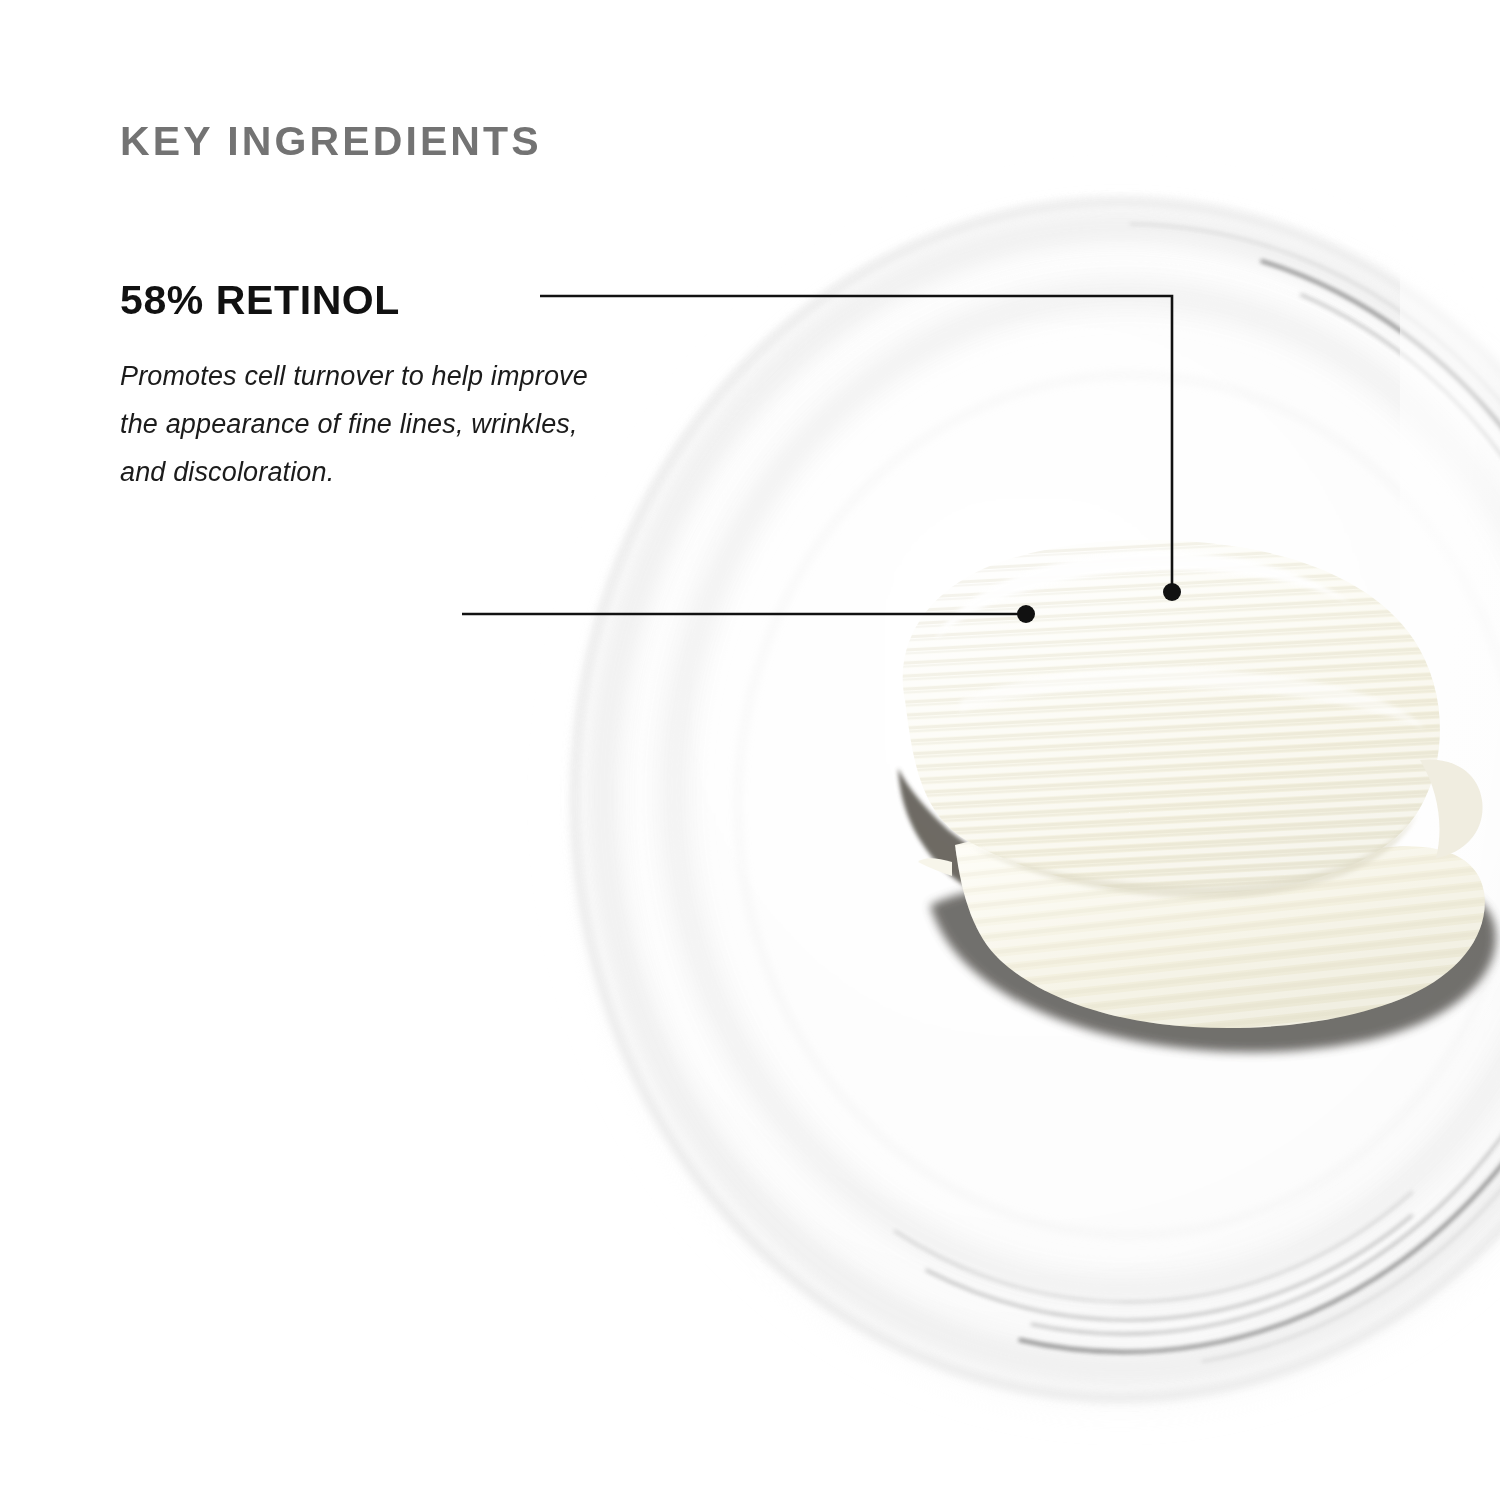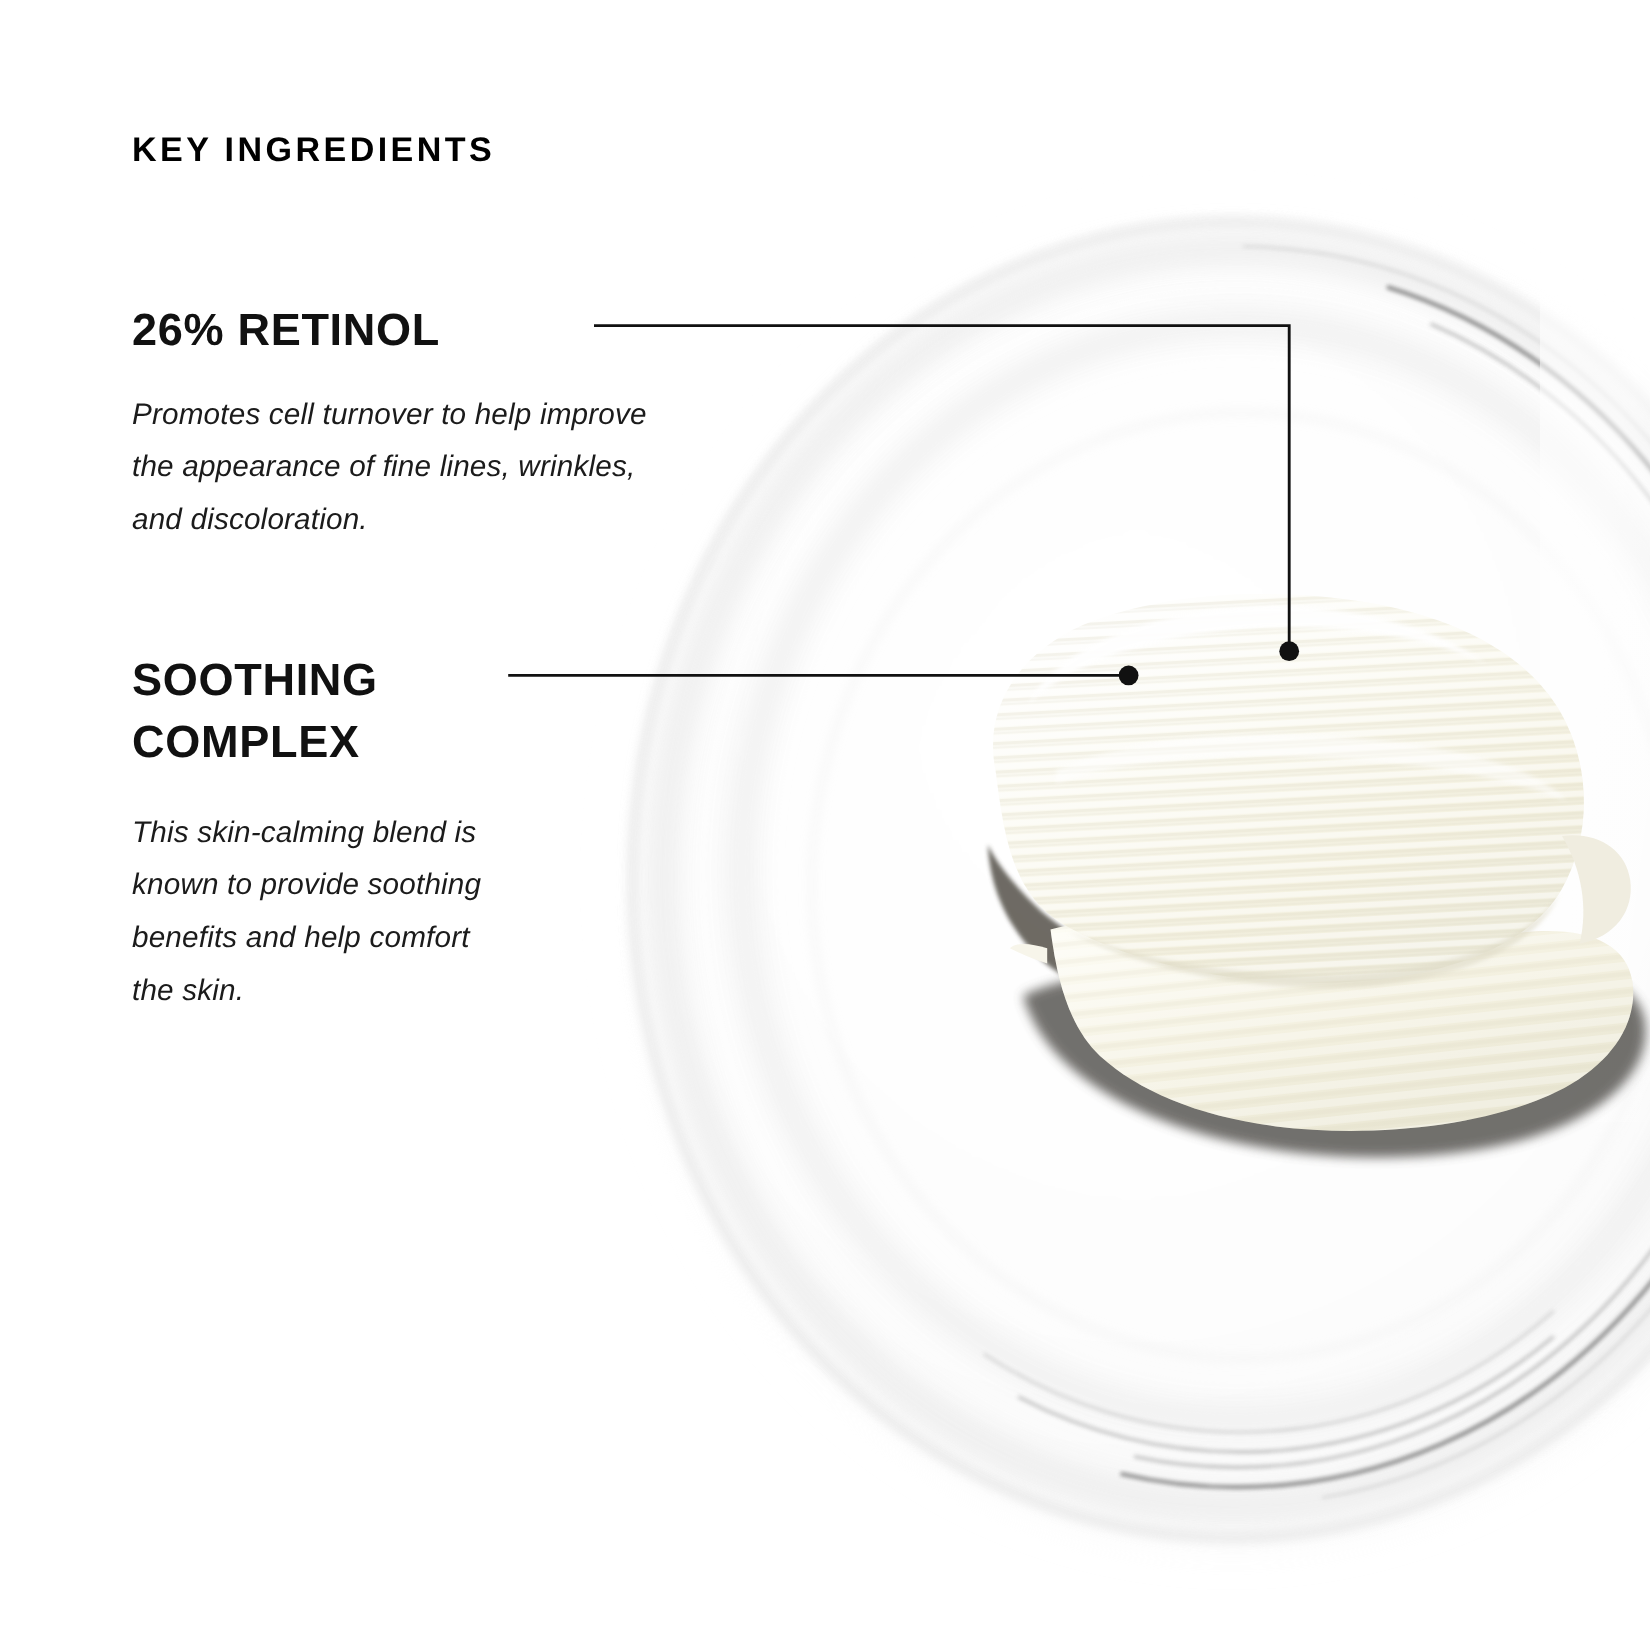--- a/index.html
+++ b/index.html
@@ -22,24 +22,24 @@
     inset: 0;
     width: 1500px;
     height: 1500px;
   }
 
   
   #eyebrow {
     position: absolute;
     left: 120px;
     top: 118px;
-    font-size: 31px;
+    font-size: 41px;
     font-weight: bold;
     letter-spacing: 3.1px;
-    color: #000000;
+    color: #737373;
     white-space: nowrap;
   }
 
   .ing-block { position: absolute; left: 120px; }
 
   .ing-title {
     font-size: 41px;
     font-weight: bold;
     letter-spacing: 0.6px;
     color: #111111;
@@ -255,28 +255,20 @@
     <path d="M 540,296 L 1172,296 L 1172,587" fill="none" stroke="#111111" stroke-width="2.6"></path>
     <circle cx="1172" cy="592" r="9" fill="#111111"></circle>
 
     <path d="M 462,614 L 1021,614" fill="none" stroke="#111111" stroke-width="2.6"></path>
     <circle cx="1026" cy="614" r="9" fill="#111111"></circle>
   </svg>
 
   <div id="eyebrow">KEY INGREDIENTS</div>
 
   <div class="ing-block" id="block-retinol">
-    <div class="ing-title">26% RETINOL</div>
+    <div class="ing-title">58% RETINOL</div>
     <div class="ing-body">Promotes cell turnover to help improve
 the appearance of fine lines, wrinkles,
 and discoloration.</div>
   </div>
 
-  <div class="ing-block" id="block-soothing">
-    <div class="ing-title">SOOTHING
-COMPLEX</div>
-    <div class="ing-body">This skin-calming blend is
-known to provide soothing
-benefits and help comfort
-the skin.</div>
-  </div>
 
 </div>
 
 </body></html>

